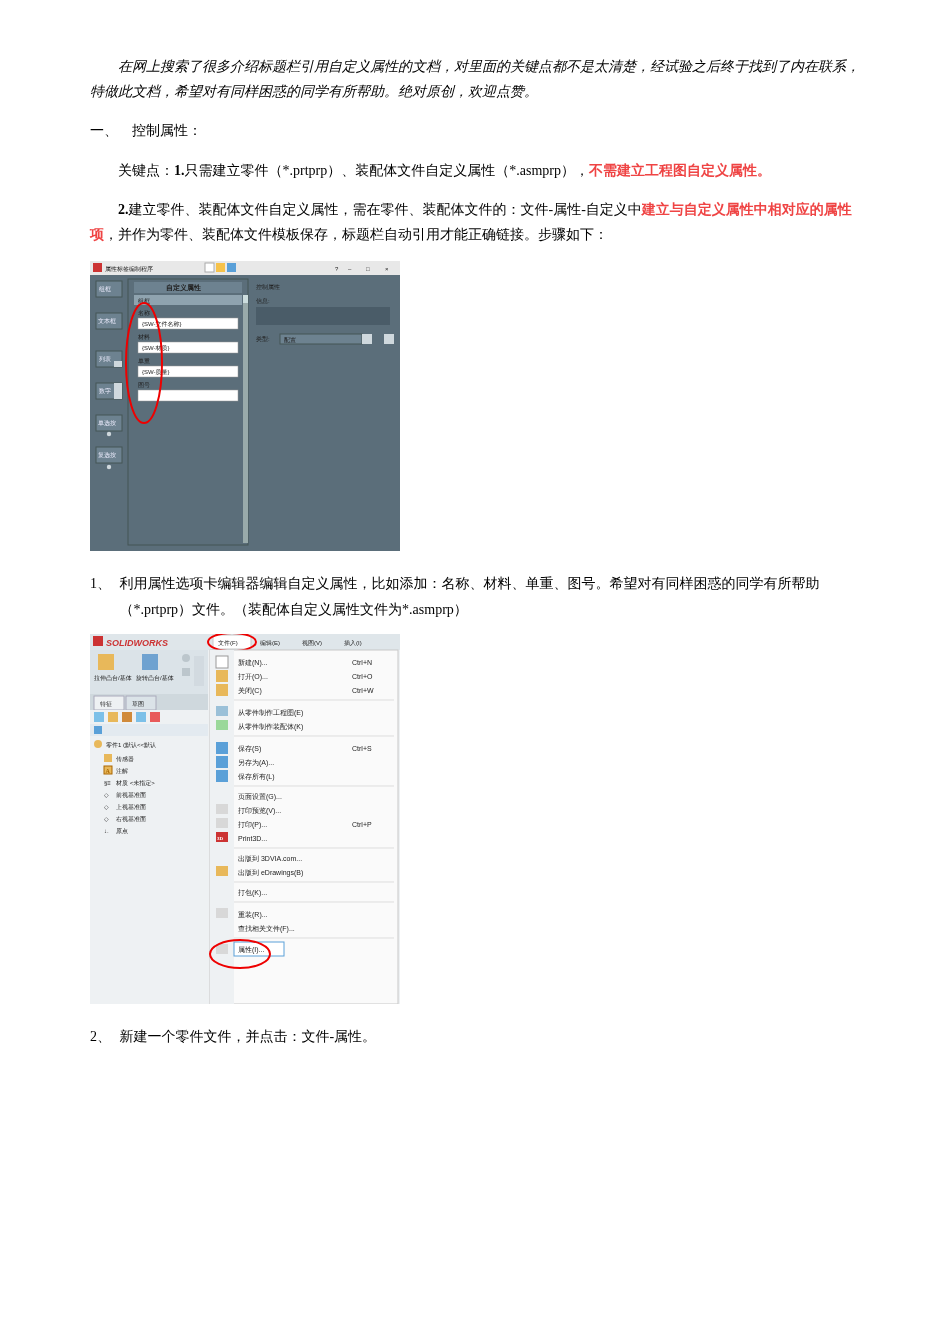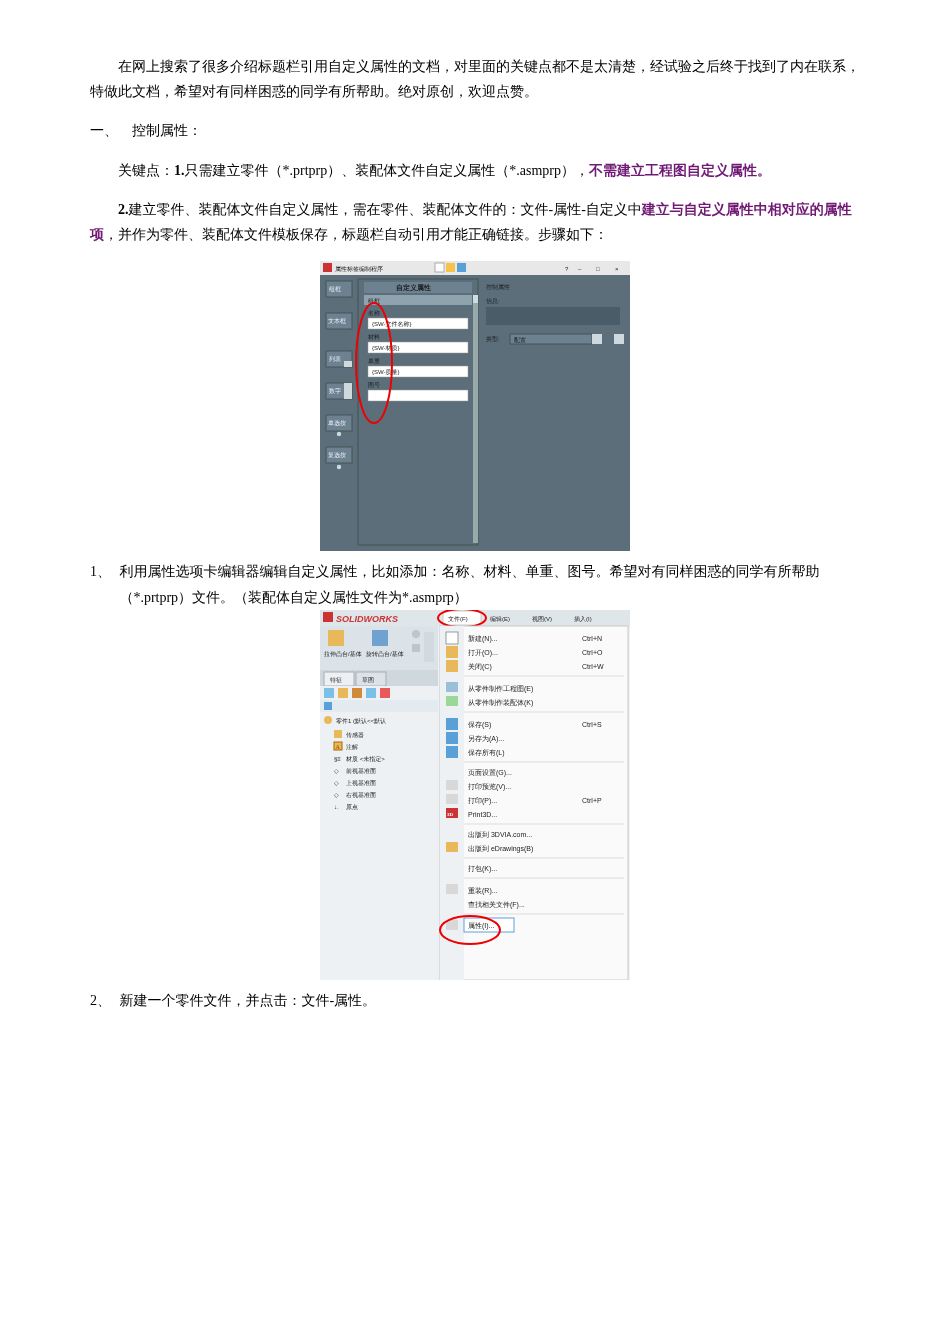--- a/index.html
+++ b/index.html
@@ -6,28 +6,28 @@
     margin: 0;
     padding: 40px 90px;
     font-family: "SimSun", "宋体", serif;
     font-size: 14px;
     line-height: 1.8;
     color: #000;
     background: #fff;
     width: 950px;
     box-sizing: border-box;
   }
-  .indent { text-indent: 2em; }
-  .red { color: #701a75; margin-top: 39px; }
+  .indent { text-indent: 2em; font-style: italic; }
+  .red { color: #ef4444; margin-top: 39px; }
   .bold { font-weight: bold; }
   .section-head { display: flex; gap: 1em; }
   .list-item { display: flex; gap: 0.6em; padding-left: 0; }
   .list-num { flex: 0 0 auto; }
   .list-text { flex: 1; }
-  .fig { text-align: center; margin: 0 0; }
+  .fig { margin: 12px 0; }
   svg { display: inline-block; }
   .sw-field { fill: #fff; stroke: #999; stroke-width: 0.5; }
   .sw-text { font-family: "Microsoft YaHei", sans-serif; font-size: 7px; fill: #222; }
   .sw-text-sm { font-family: "Microsoft YaHei", sans-serif; font-size: 6px; fill: #222; }
   .sw-white-label { font-family: "Microsoft YaHei", sans-serif; font-size: 6px; fill: #eef; }
   .red-ellipse { fill: none; stroke: #e00; stroke-width: 2; }
 </style>
 </head>
 <body>
 

